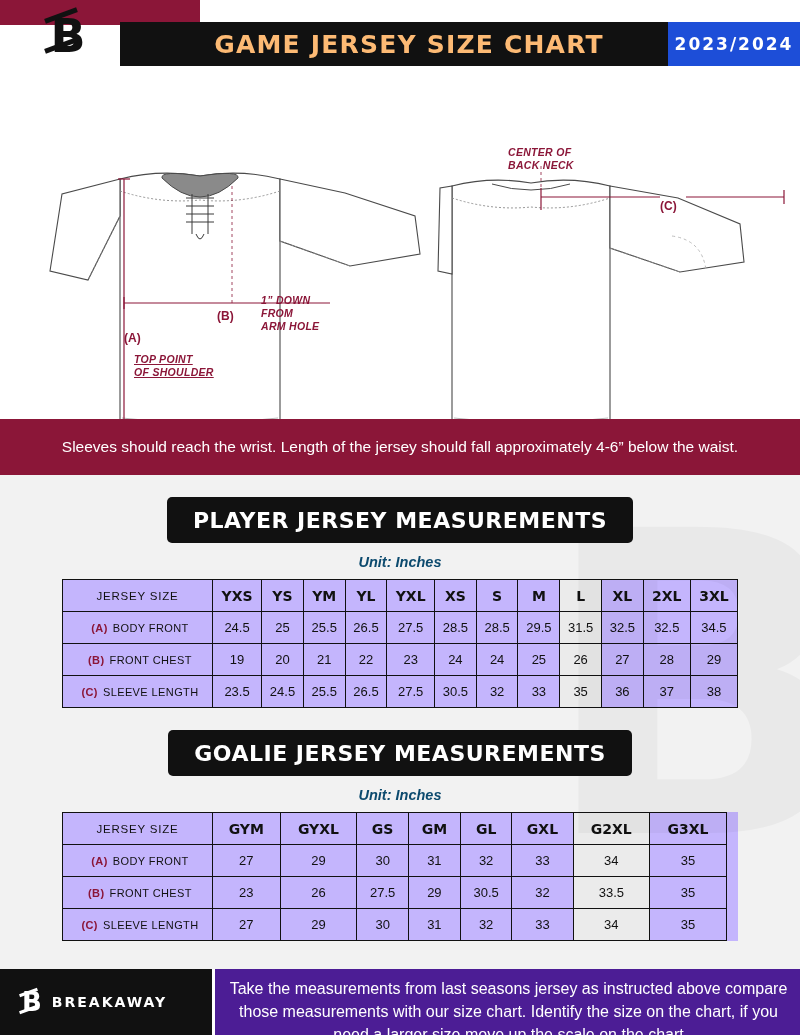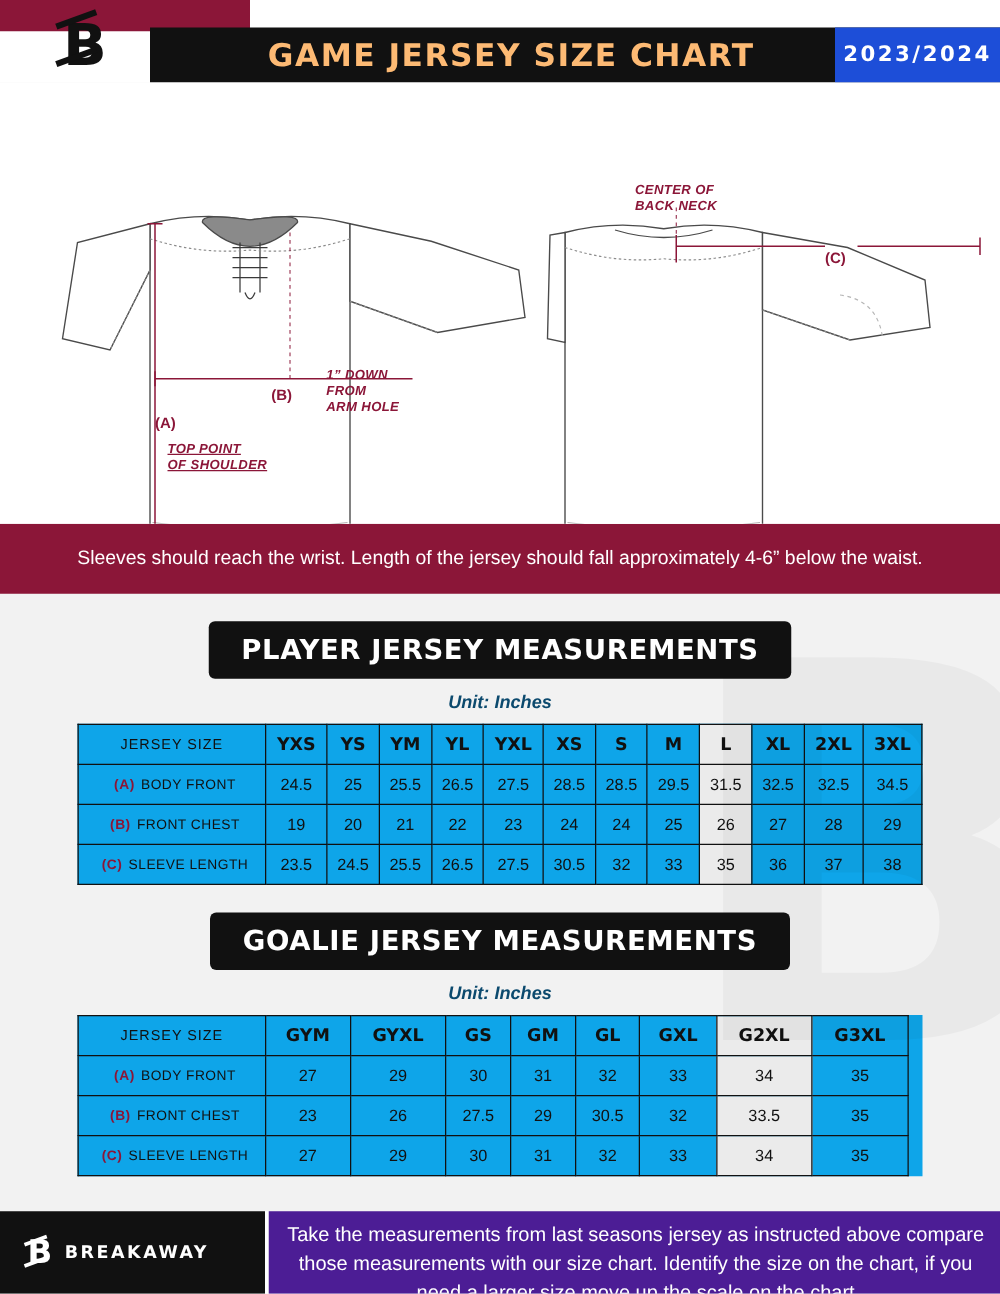--- a/index.html
+++ b/index.html
@@ -100,21 +100,21 @@
     font-weight: bold; font-size: 22px; letter-spacing: 0.5px;
     padding: 11px 26px 10px; border-radius: 5px;
   }
   .unit {
     text-align: center; font-style: italic; font-size: 14.5px;
     color: #0c4a6e; margin: 11px 0 9px; font-weight: bold;
   }
 
   
   .tbl-wrap { padding: 0 62px; }
-  table { border-collapse: collapse; width: 100%; background: #0ea5e9; }
+  table { border-collapse: collapse; width: 100%; background: #c4b5fd; }
   th, td {
     border: 1px solid #111; text-align: center;
     font-size: 13px; color: #111; height: 32px;
     padding: 0 3px;
   }
   th { font-weight: bold; font-family: "DejaVu Sans", sans-serif; font-size: 14px; }
   .rowlabel {
     text-align: center; padding-left: 8px; font-size: 11px;
     letter-spacing: 0.4px; white-space: nowrap;
   }

